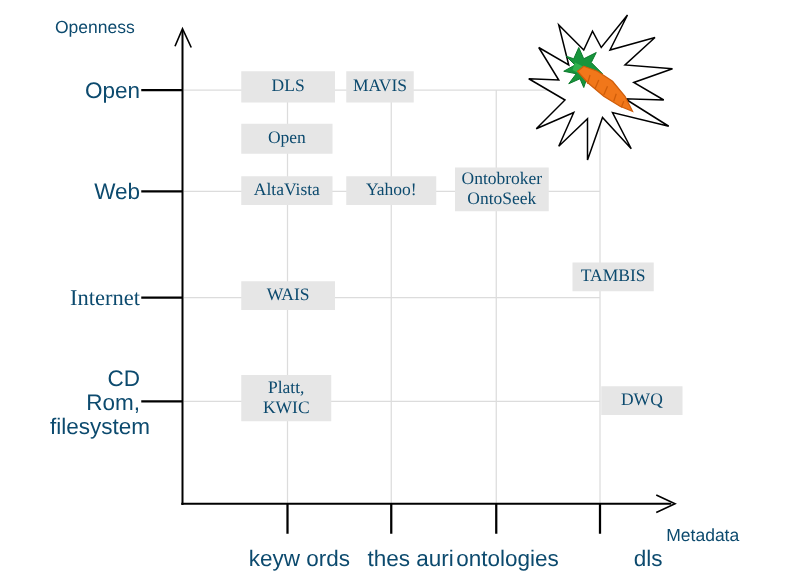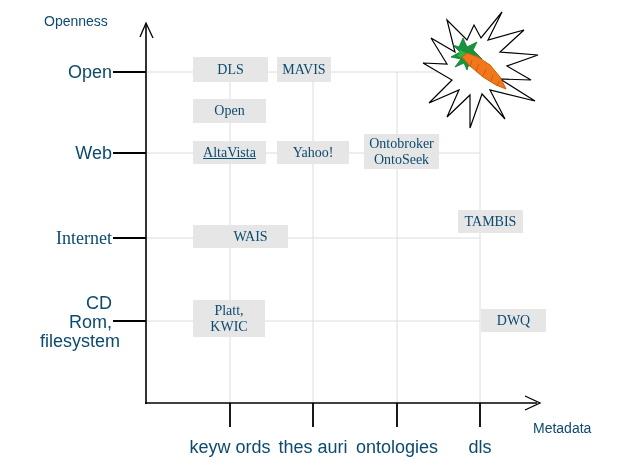--- a/index.html
+++ b/index.html
@@ -7,21 +7,21 @@
     position:relative;
     width:638px;height:469px;
     background:#fff;
     overflow:hidden;
     font-family:"Liberation Sans", sans-serif;
     color:#0c4a6e;
   }
   #axes-layer{position:absolute;left:0;top:0;width:638px;height:469px;}
   .lbl{position:absolute;font-size:18px;line-height:16px;white-space:pre-line;}
   .ylab{width:72px;left:40px;text-align:right;}
-  .xlab{width:100px;text-align:center;top:439px;}
+  .xlab{width:100px;text-align:right;top:439px;}
   .axis-title{font-size:14px;}
   .box{
     position:absolute;
     background:#e6e6e6;
     font-family:"Liberation Serif", serif;
     font-size:14px;line-height:16px;
     display:flex;align-items:center;justify-content:center;
     text-align:center;white-space:pre-line;
   }
 </style>
@@ -98,23 +98,23 @@
 filesystem</div>
 
   <div class="lbl xlab" style="left:180px;">keyw ords</div>
   <div class="lbl xlab" style="left:263px;">thes auri</div>
   <div class="lbl xlab" style="left:347px;">ontologies</div>
   <div class="lbl xlab" style="left:430px;">dls</div>
 
   <div class="box" style="left:193px;top:57px;width:75px;height:25px;">DLS</div>
   <div class="box" style="left:277px;top:57px;width:54px;height:25px;">MAVIS</div>
   <div class="box" style="left:193px;top:99px;width:73px;height:24px;">Open</div>
-  <div class="box" style="left:193px;top:141px;width:73px;height:23px;text-decoration:underline;">AltaVista</div>
+  <div class="box" style="left:193px;top:141px;width:73px;height:23px;">AltaVista</div>
   <div class="box" style="left:277px;top:141px;width:72px;height:23px;">Yahoo!</div>
   <div class="box" style="left:364px;top:134px;width:75px;height:35px;">Ontobroker
 OntoSeek</div>
-  <div class="box" style="left:193px;top:225px;width:75px;height:23px;padding-left:20px;">WAIS</div>
+  <div class="box" style="left:193px;top:225px;width:75px;height:23px;">WAIS</div>
   <div class="box" style="left:458px;top:210px;width:65px;height:23px;">TAMBIS</div>
   <div class="box" style="left:193px;top:300px;width:72px;height:37px;">Platt,
 KWIC</div>
   <div class="box" style="left:481px;top:309px;width:65px;height:23px;">DWQ</div>
 
 </div>
 
 </body></html>

